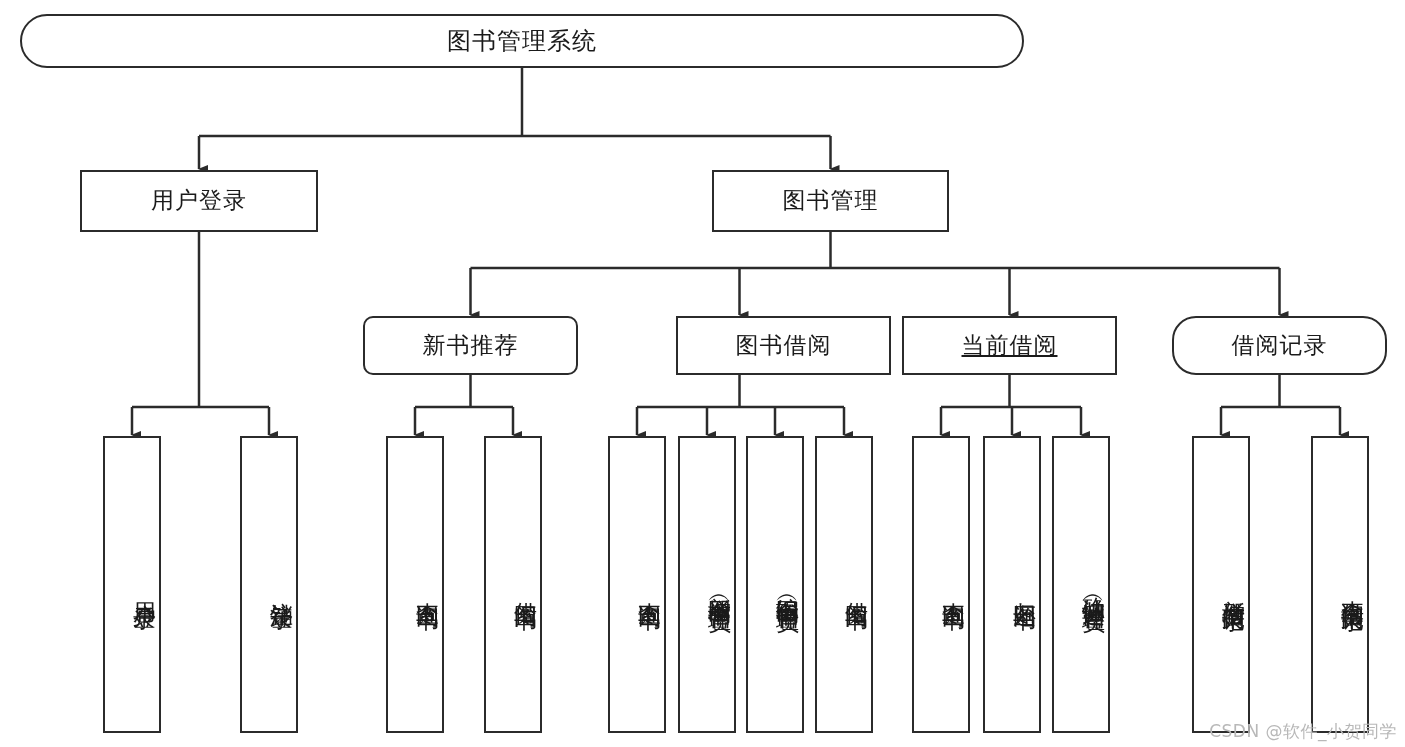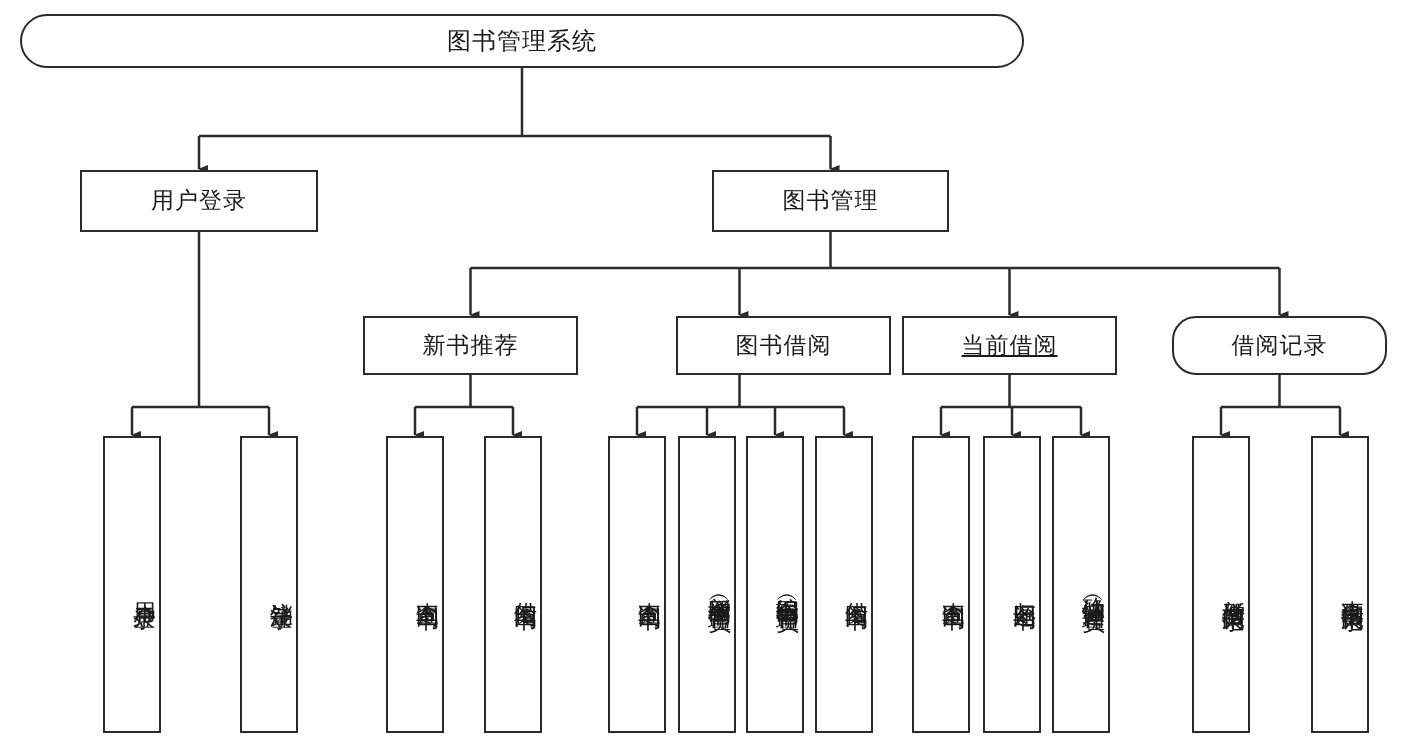--- a/index.html
+++ b/index.html
@@ -120,21 +120,21 @@
   <div id="node-layer">
       <div class="node horizontal root" style="left: 20px; top: 14px; width: 1004px; height: 54px; border-radius: 27px;">
         <span class="hlabel">图书管理系统</span>
       </div>
       <div class="node horizontal" style="left: 80px; top: 170px; width: 238px; height: 62px;">
         <span class="hlabel">用户登录</span>
       </div>
       <div class="node horizontal" style="left: 712px; top: 170px; width: 237px; height: 62px;">
         <span class="hlabel">图书管理</span>
       </div>
-      <div class="node horizontal" style="left: 363px; top: 316px; width: 215px; height: 59px;">
+      <div class="node horizontal" style="left: 363px; top: 316px; width: 215px; height: 59px; border-radius: 10px;">
         <span class="hlabel">新书推荐</span>
       </div>
       <div class="node horizontal" style="left: 632px; top: 316px; width: 215px; height: 59px; margin-left: 44px;">
         <span class="hlabel">图书借阅</span>
       </div>
       <div class="node horizontal" style="left: 902px; top: 316px; width: 215px; height: 59px; text-decoration: underline;">
         <span class="hlabel">当前借阅</span>
       </div>
       <div class="node horizontal" style="left: 1172px; top: 316px; width: 215px; height: 59px; border-radius: 24px;">
         <span class="hlabel">借阅记录</span>
@@ -173,13 +173,14 @@
         <span class="vlabel">确认归还（管理员）</span>
       </div>
       <div class="node vertical" style="left: 1192px; top: 436px; width: 58px; height: 297px;">
         <span class="vlabel">新增借阅记录</span>
       </div>
       <div class="node vertical" style="left: 1311px; top: 436px; width: 58px; height: 297px;">
         <span class="vlabel">查询借阅记录</span>
       </div>
     </div>
 
+  <div class="watermark">CSDN @软件_小贺同学</div>
 </div>
 
 </body></html>

